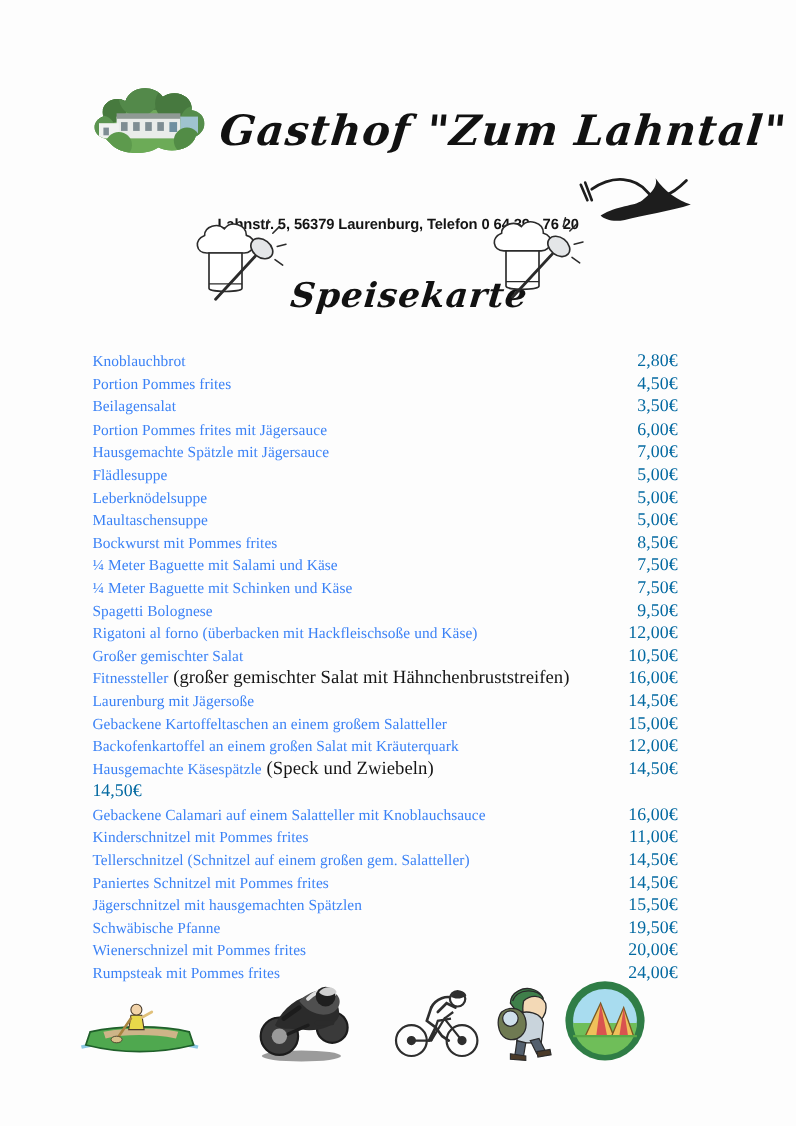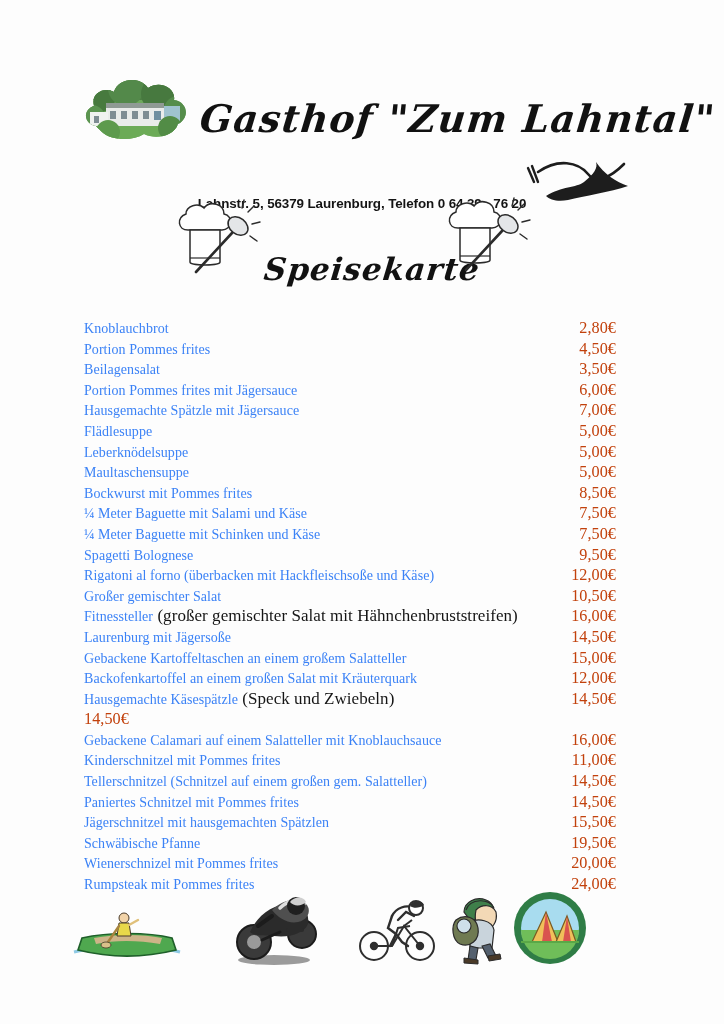--- a/index.html
+++ b/index.html
@@ -125,21 +125,21 @@
     letter-spacing: 0.05px;
   }
   .item-note {
     font-size: 17px;
     color: #151515;
     letter-spacing: 0.05px;
   }
   .item-note::before { content: " "; }
   .item-price {
     font-size: 16.2px;
-    color: #c2410c;
+    color: #0369a1;
     text-align: left;
     flex: 0 0 auto;
     letter-spacing: 0.05px;
   }
 
   
   .footer {
     position: absolute;
     left: 0;
     top: 884px;

